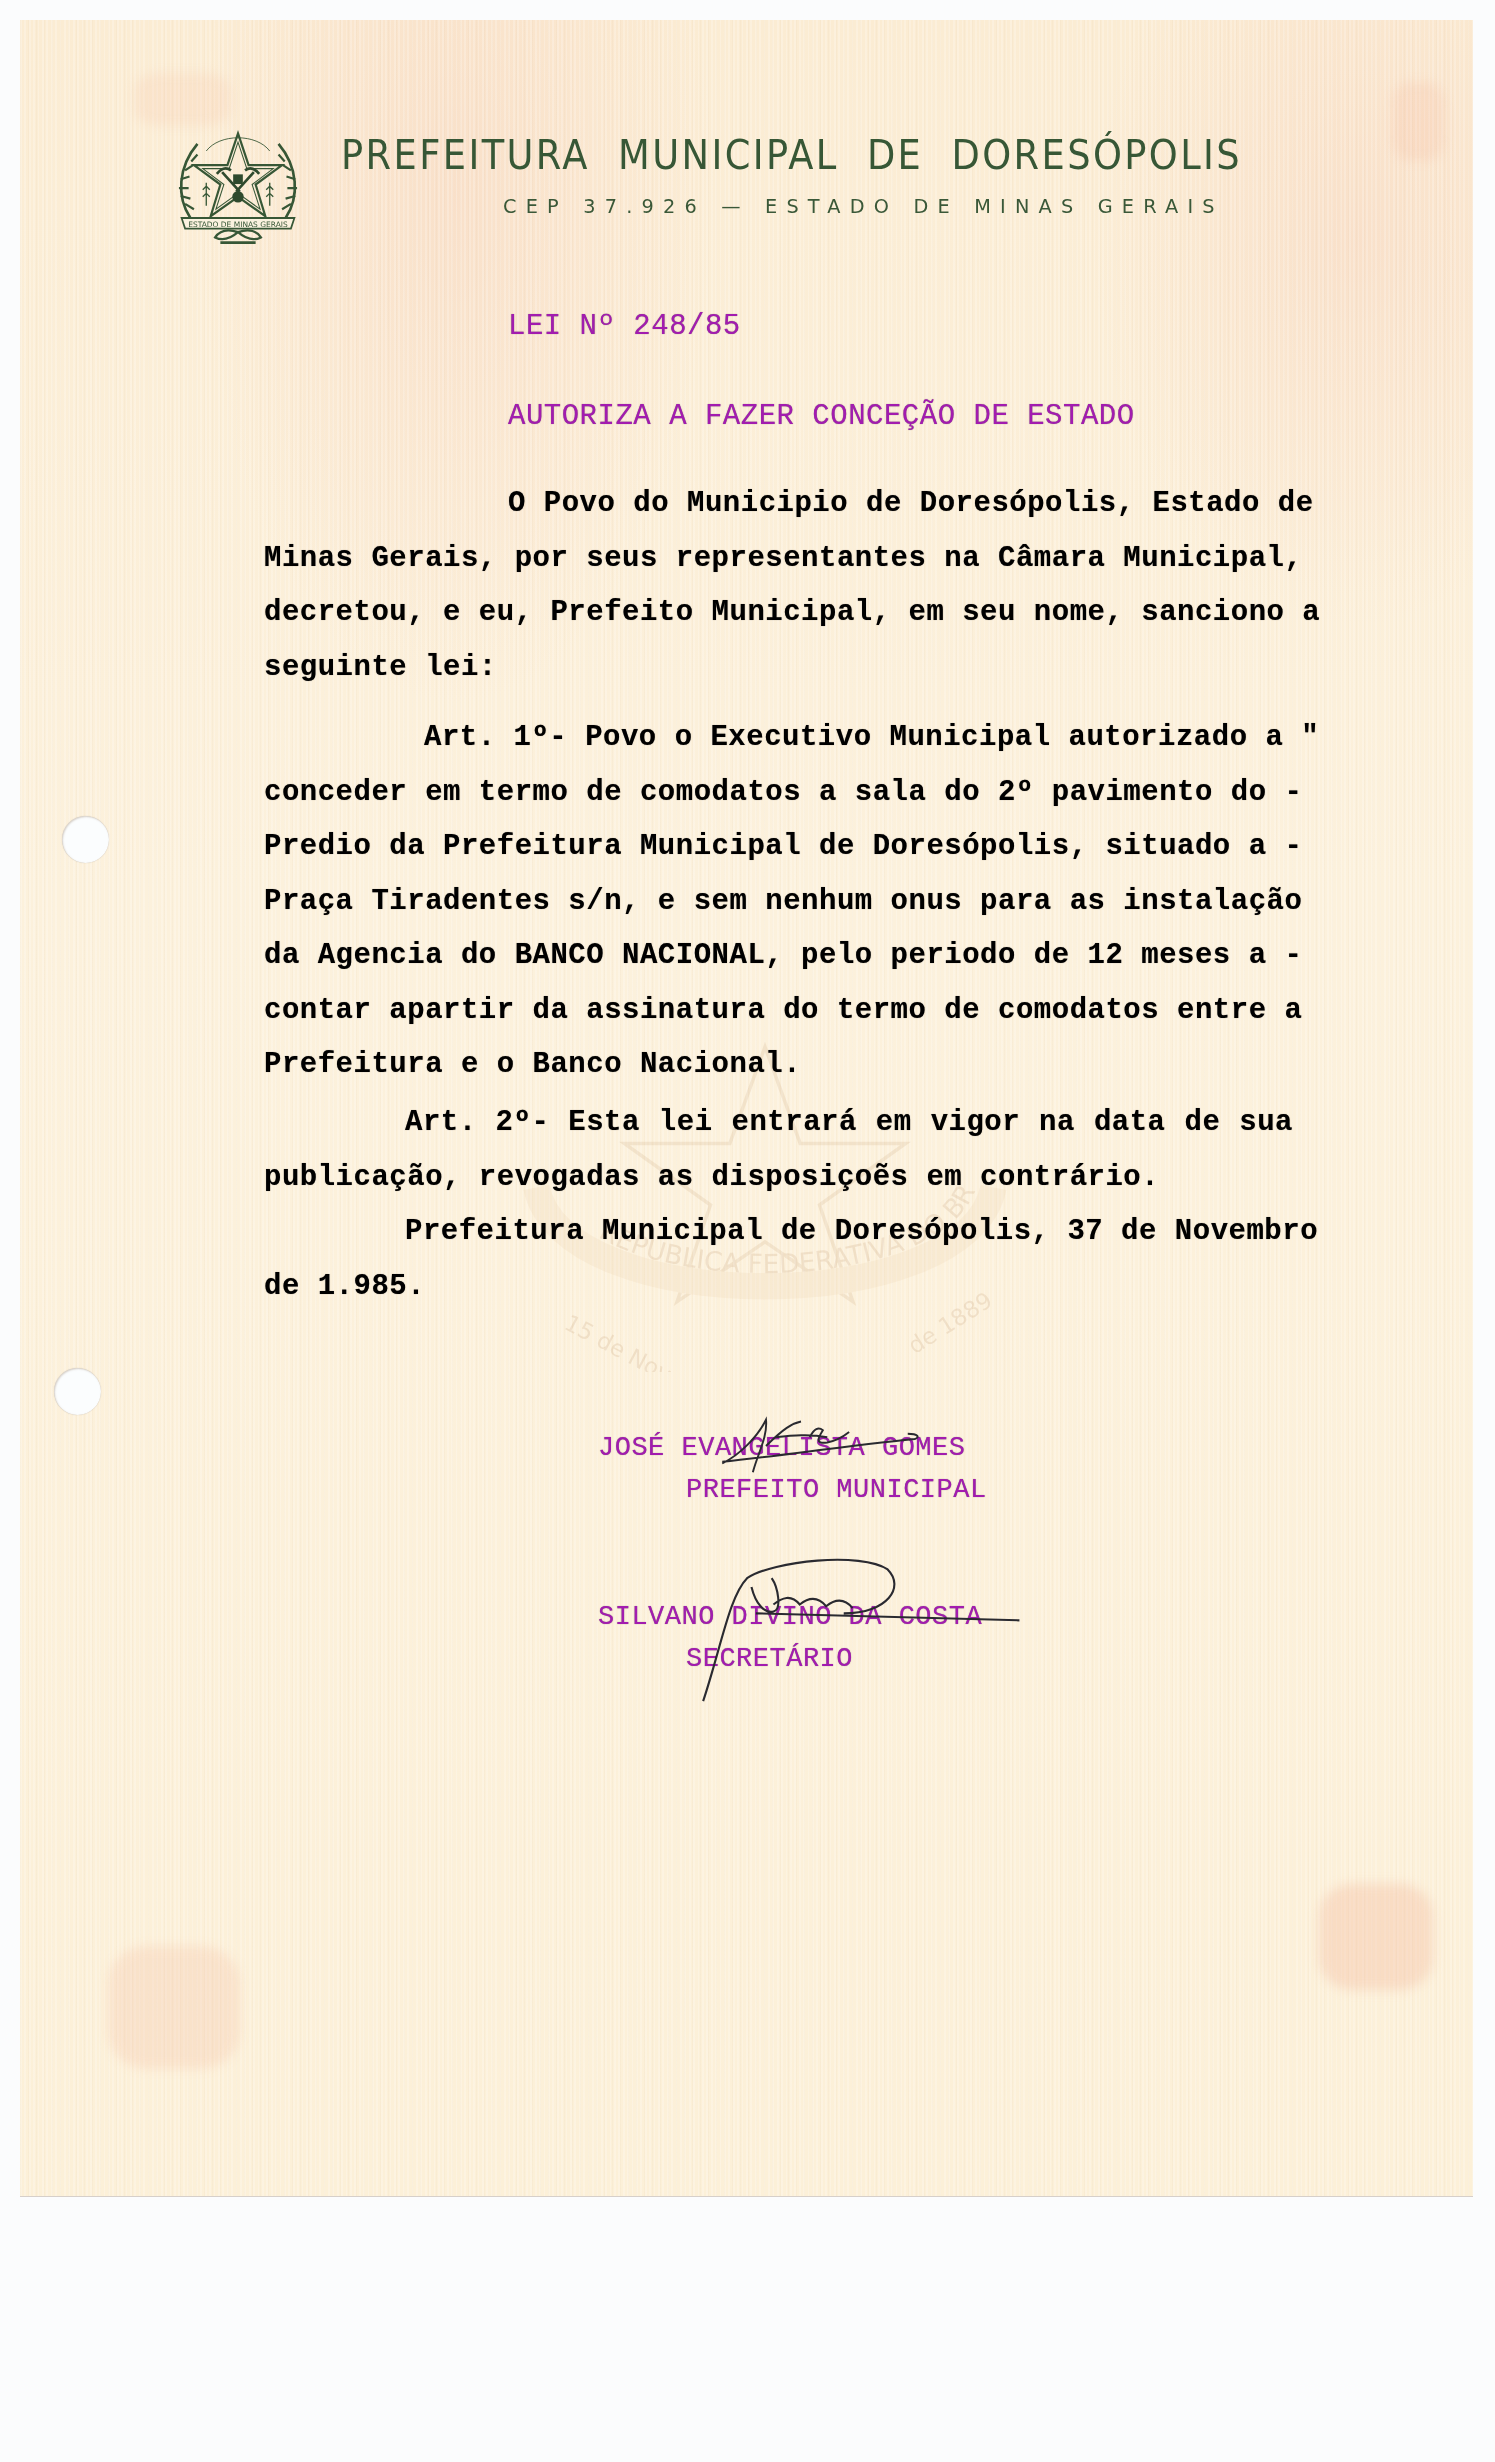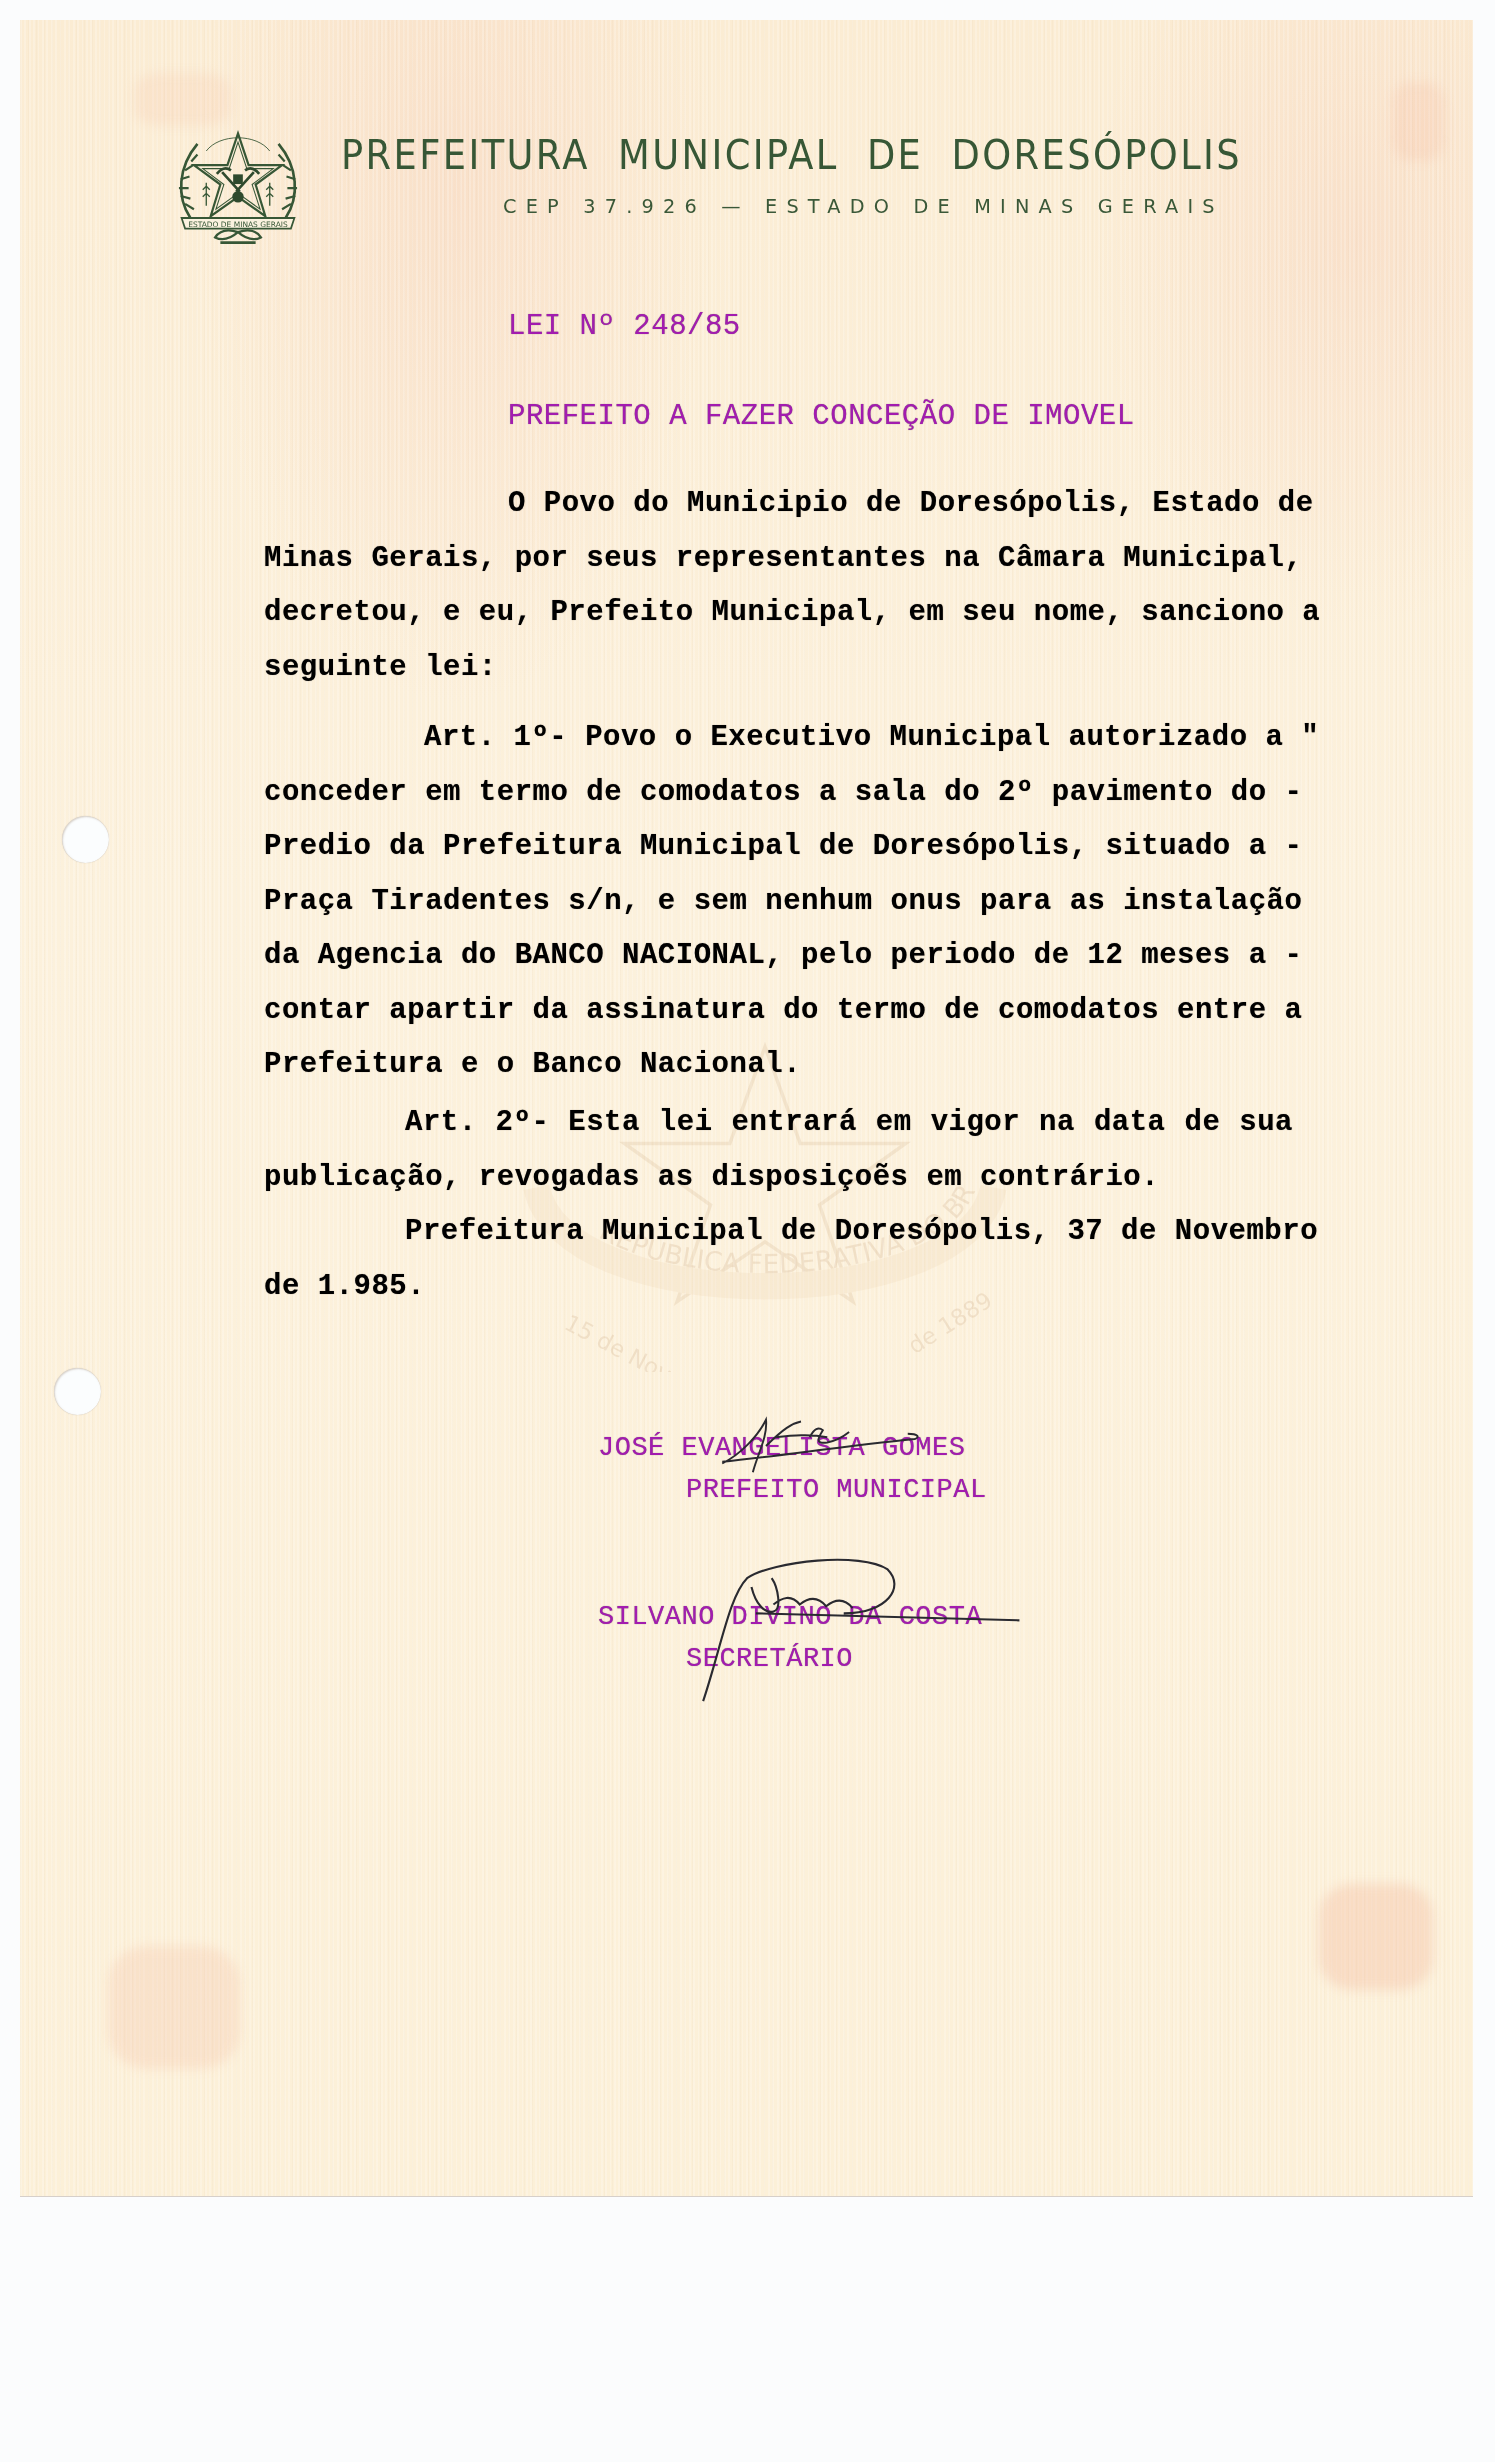--- a/index.html
+++ b/index.html
@@ -110,21 +110,21 @@
       <path id="wmArc" d="M110 170 C150 300 550 300 590 170"></path>
     </defs>
   <text font-family="DejaVu Sans, sans-serif" font-size="30" fill="#b48456">
     <textPath href="#wmArc" startOffset="14%">REPÚBLICA FEDERATIVA DO BRASIL</textPath>
   </text>
   <text x="120" y="330" font-family="DejaVu Sans, sans-serif" font-size="26" fill="#b48456" transform="rotate(28 120 330)">15 de Novembro</text>
   <text x="520" y="360" font-family="DejaVu Sans, sans-serif" font-size="26" fill="#b48456" transform="rotate(-32 520 360)">de 1889</text>
 </svg>
 
 <div class="type light" style="left:508px;top:310px;">LEI Nº 248/85</div>
-<div class="type light" style="left:508px;top:400px;">PREFEITO A FAZER CONCEÇÃO DE IMOVEL</div>
+<div class="type light" style="left:508px;top:400px;">AUTORIZA A FAZER CONCEÇÃO DE ESTADO</div>
 
 <div>
   <div class="type line" style="left:508px;width:793px;top:487px;">O Povo do Municipio de Doresópolis, Estado de</div>
   <div class="type line" style="top:542px;">Minas Gerais, por seus representantes na Câmara Municipal,</div>
   <div class="type line" style="top:596px;">decretou, e eu, Prefeito Municipal, em seu nome, sanciono a</div>
   <div class="type line last" style="top:651px;">seguinte lei:</div>
 </div>
 
 <div>
   <div class="type line" style="left:424px;width:878px;top:721px;">Art. 1º- Povo o Executivo Municipal autorizado a "</div>

